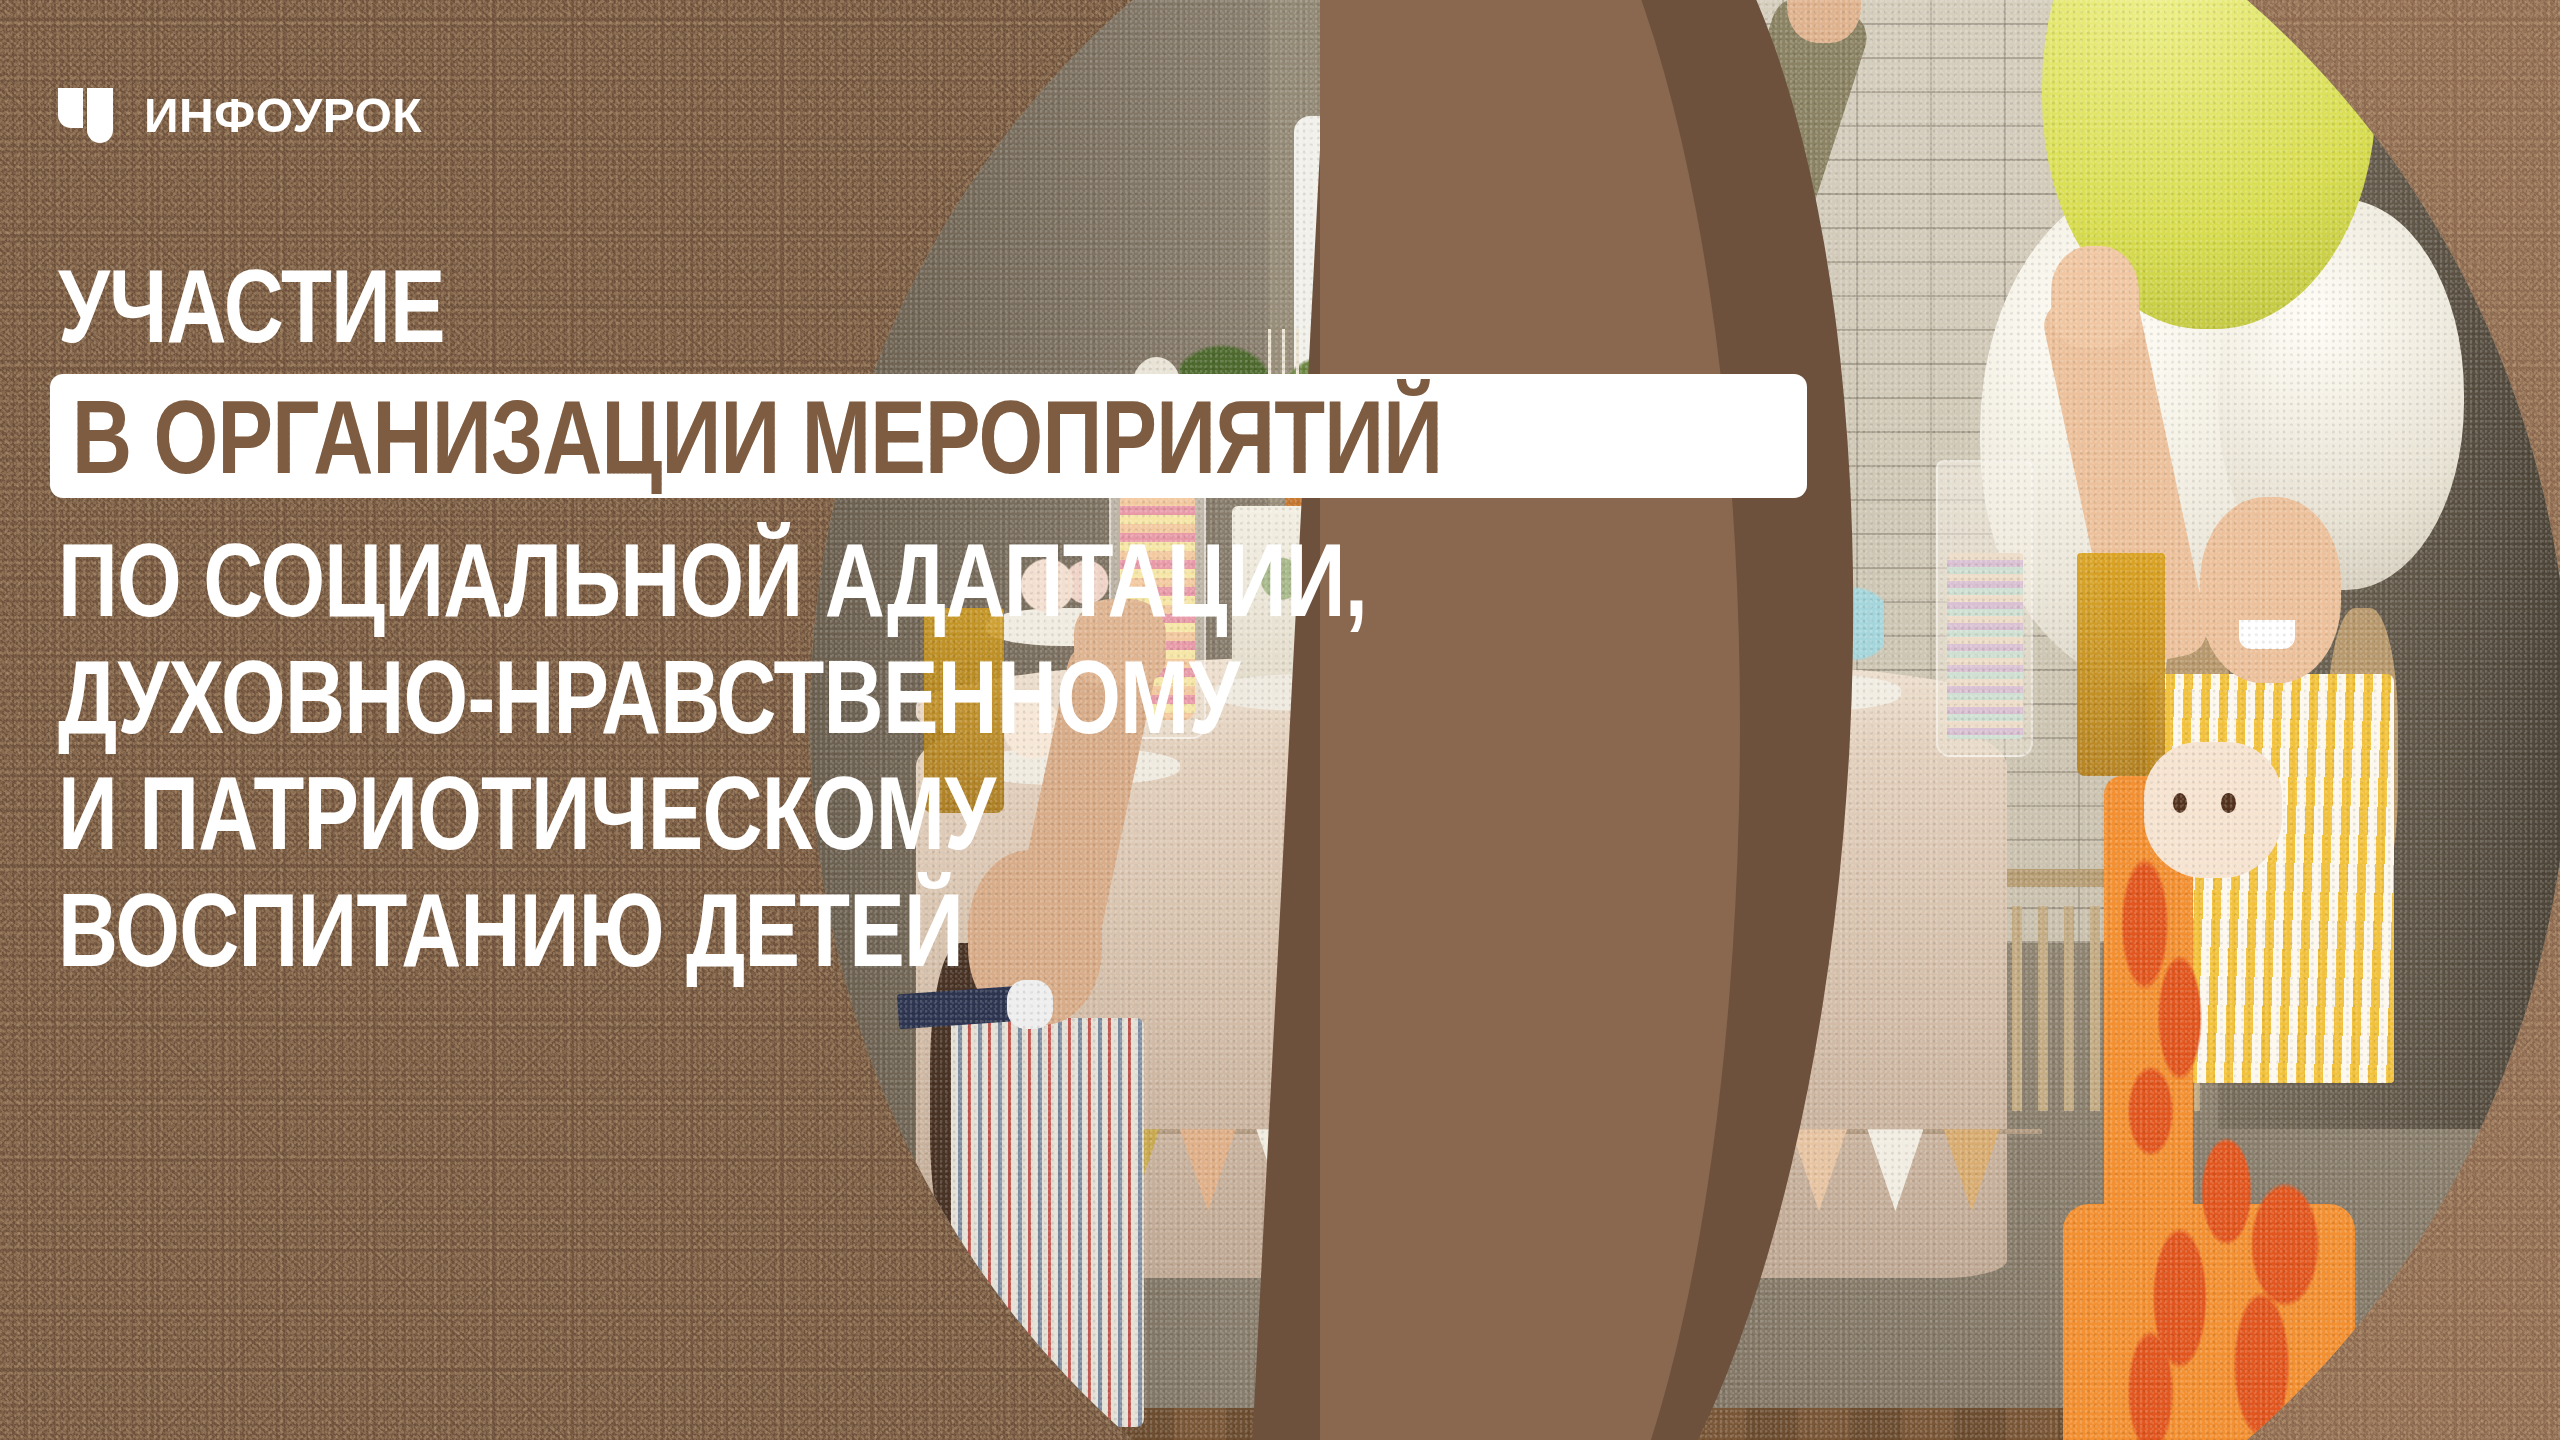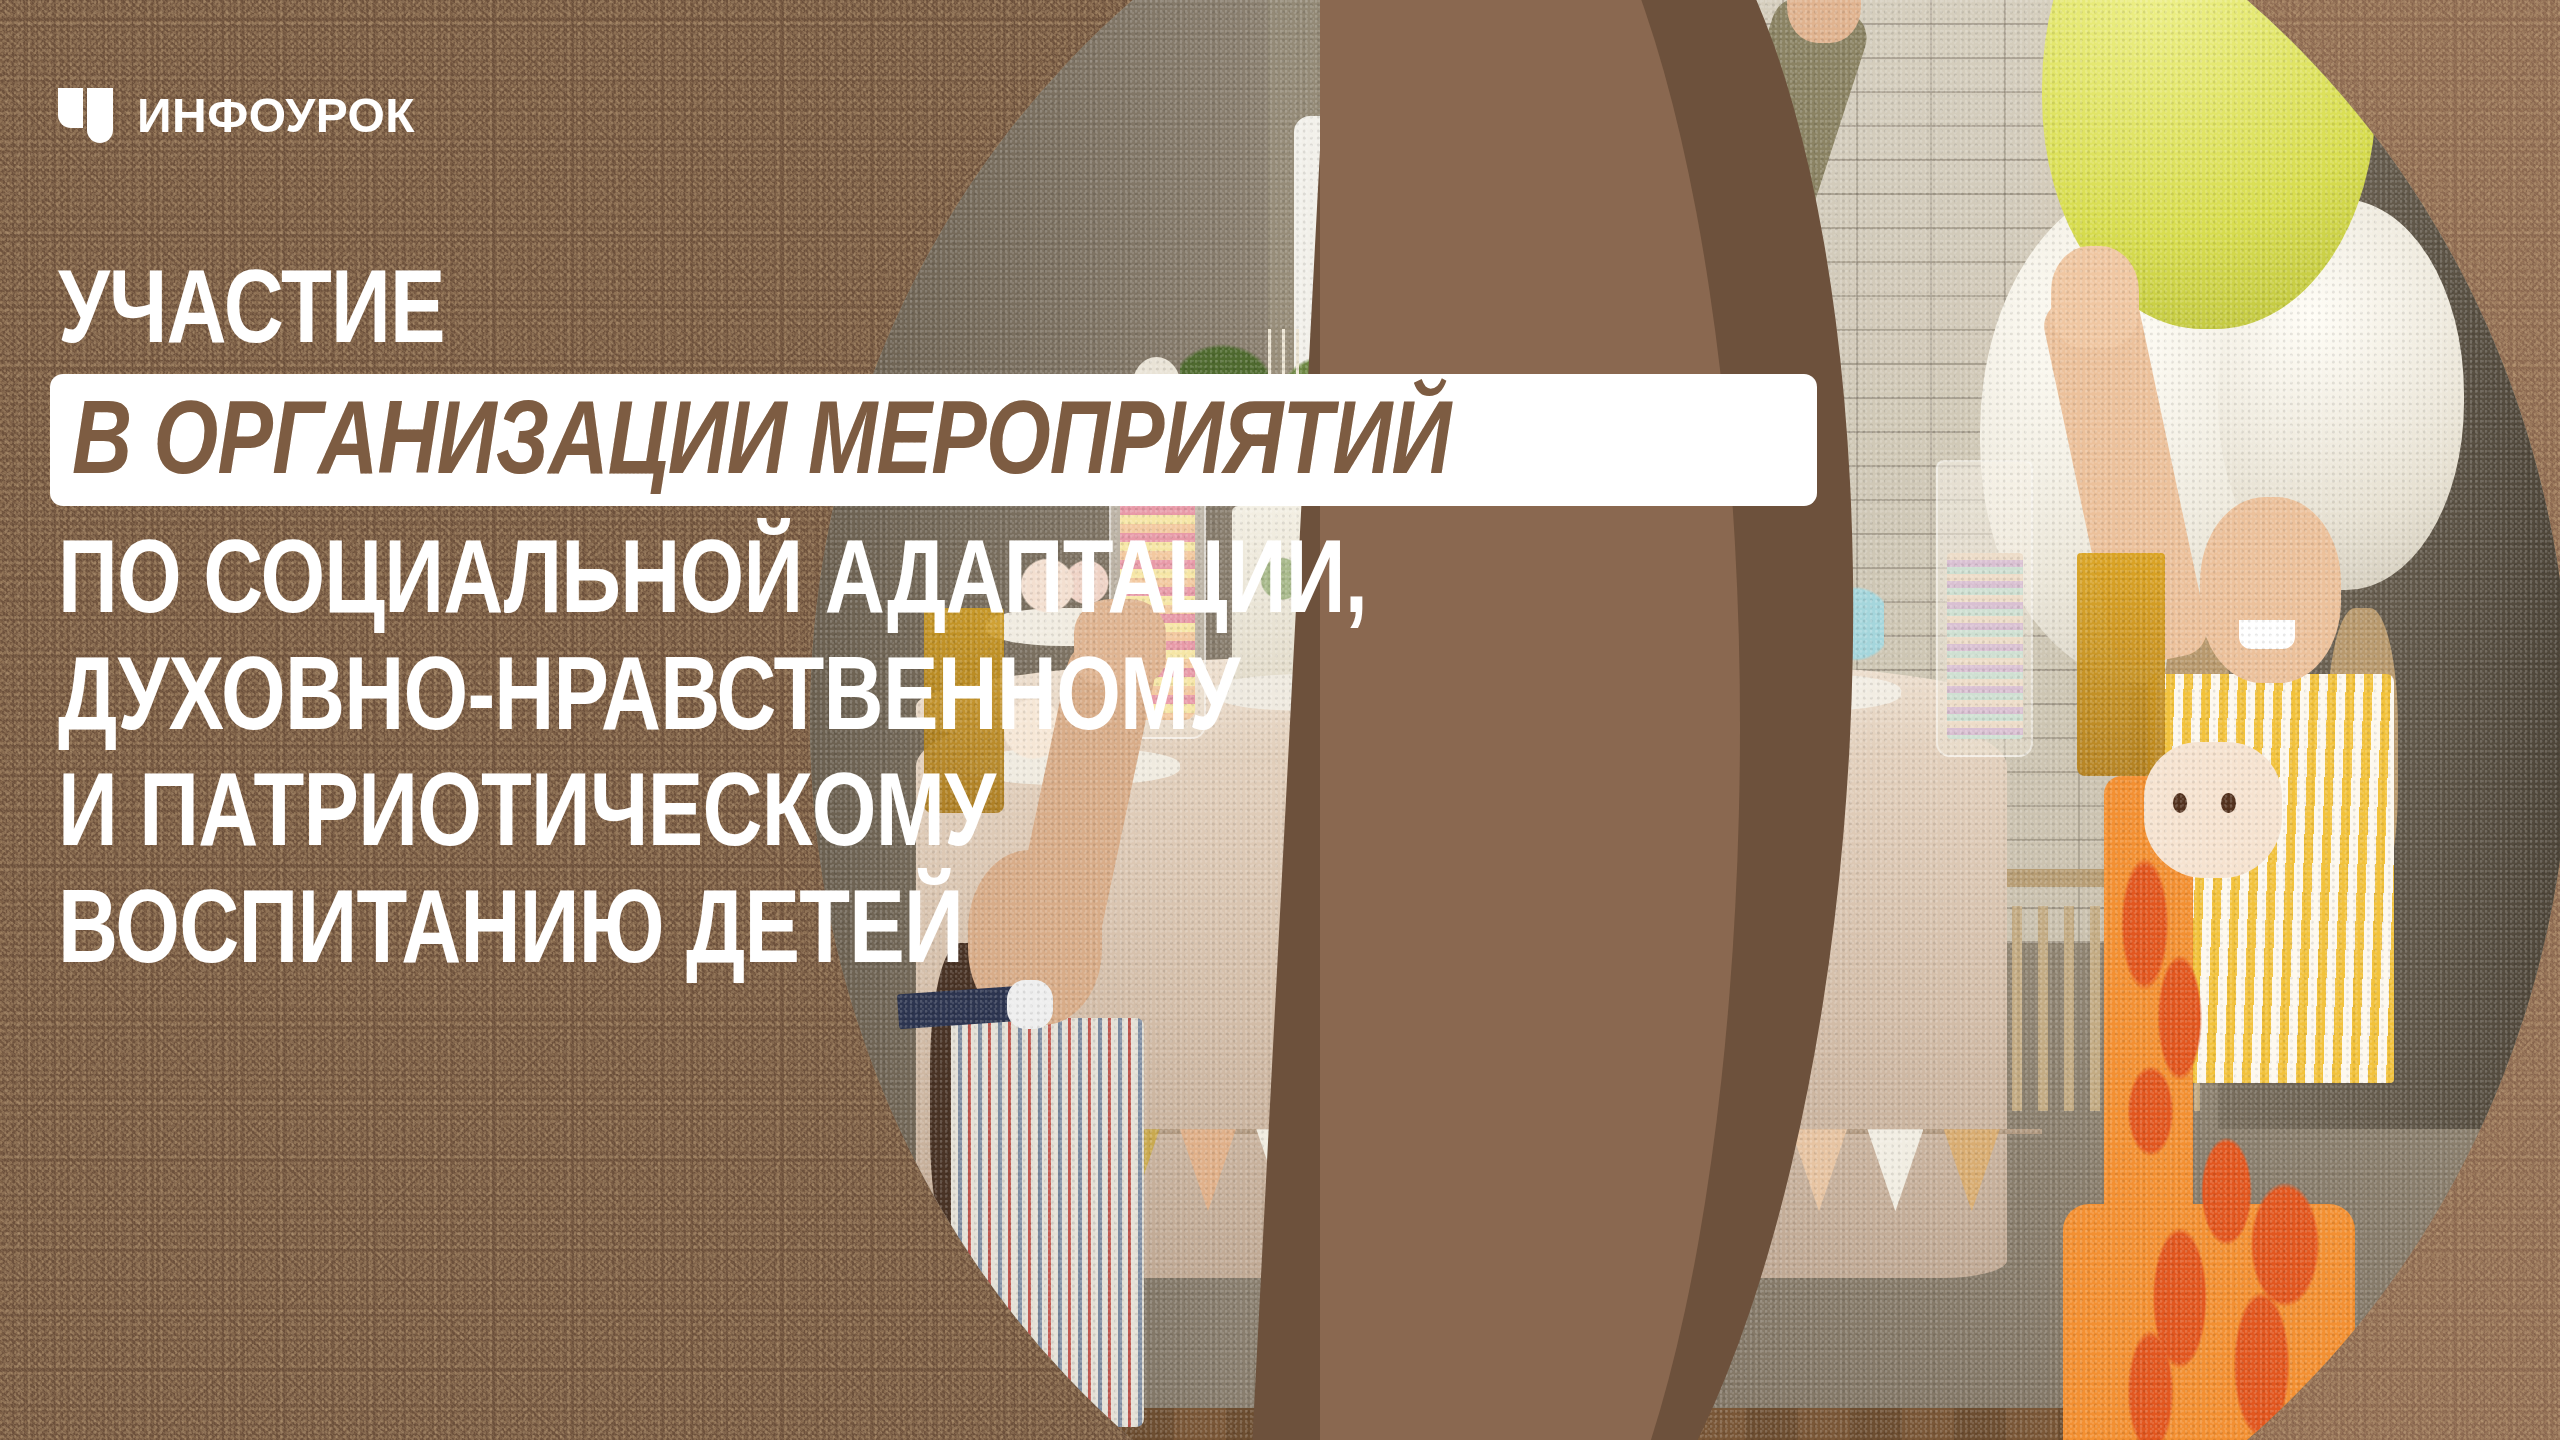--- a/index.html
+++ b/index.html
@@ -36,21 +36,21 @@
   }
   .grain2{
     position:absolute; inset:0; pointer-events:none; opacity:.38;
     background-image:
       repeating-linear-gradient(37deg, rgba(226,198,156,.30) 0 1px, transparent 1px 4px),
       repeating-linear-gradient(-52deg, rgba(96,70,50,.28) 0 1px, transparent 1px 5px),
       repeating-linear-gradient(82deg, rgba(214,184,142,.22) 0 1px, transparent 1px 3px);
   }
 
   
-  .logo{ position:absolute; left:58px; top:88px; display:flex; align-items:center; gap:24px; z-index:40;}
+  .logo{ position:absolute; left:58px; top:88px; display:flex; align-items:center; gap:31px; z-index:40;}
   .logo-mark{ position:relative; width:55px; height:55px; }
   .logo-mark .lm-l{
     position:absolute; left:0; top:0; width:25px; height:40px;
     background:#fff; border-radius:0 0 0 13px;
   }
   .logo-mark .lm-r{
     position:absolute; left:29px; top:0; width:26px; height:55px;
     background:#fff; border-radius:0 0 13px 13px;
   }
   .logo-text{
@@ -74,23 +74,22 @@
     letter-spacing:-1px;
     text-transform:uppercase;
     transform:scaleX(.80);
     transform-origin:left center;
     white-space:nowrap;
   }
   .hl-boxwrap{
     display:inline-block;
     background:#ffffff;
     border-radius:13px;
-    padding:16px 22px 20px 22px;
-    margin:10px 0 12px -8px;
-    font-style:italic;
+    padding:16px 22px 12px 22px;
+    margin:10px 0 24px -8px;
   }
   .hl-box{
     display:block;
     font-family:"Liberation Sans Narrow","Liberation Sans", sans-serif;
     font-weight:700;
     font-size:104px;
     line-height:.92;
     letter-spacing:-1px;
     text-transform:uppercase;
     transform:scaleX(.80);

